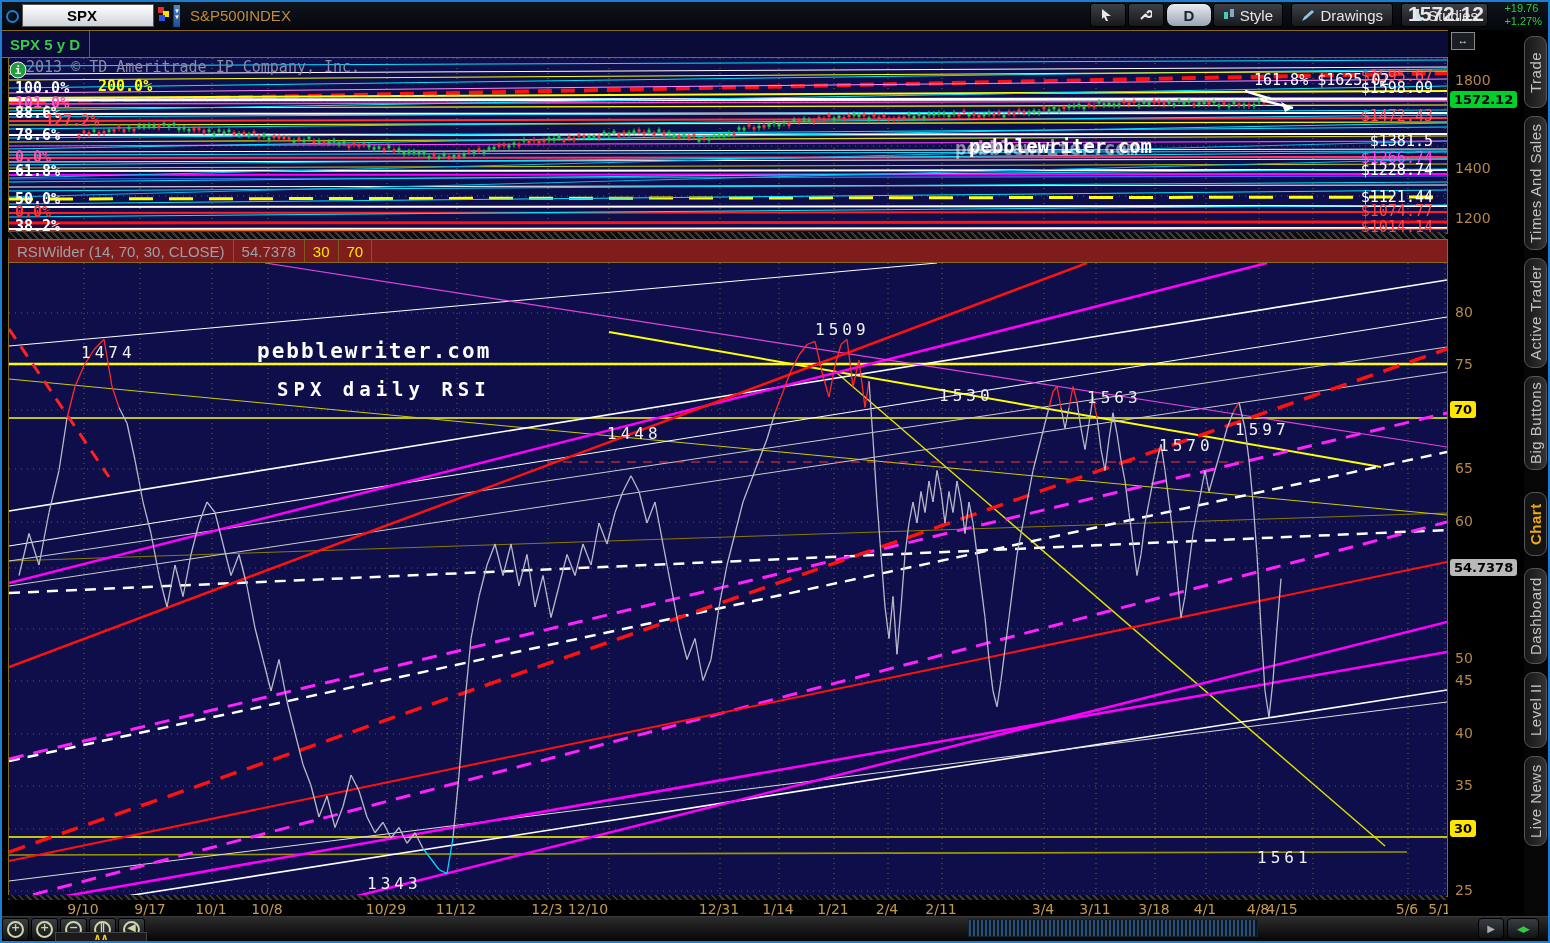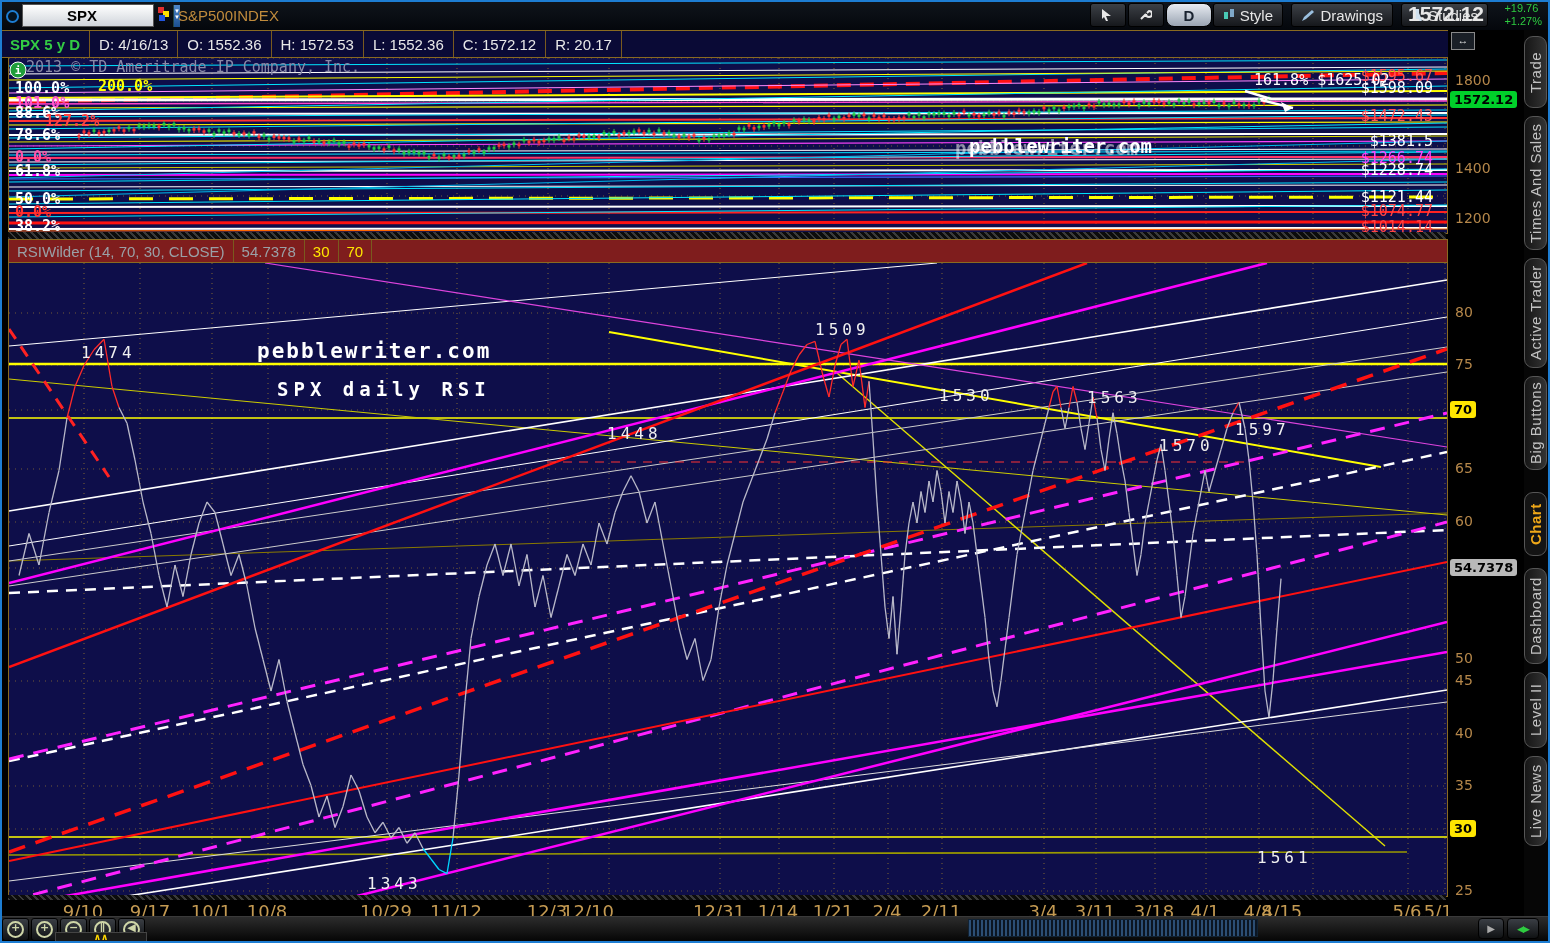--- a/index.html
+++ b/index.html
@@ -10,21 +10,21 @@
   
   .hdr{left:0;top:0;width:1550px;height:30px;background:linear-gradient(#10151c,#04070c);}
   .symbox{left:22px;top:4px;width:130px;height:21px;background:linear-gradient(#fff,#cfd4da);
           border:1px solid #555;display:flex;align-items:center;}
   .symbox input{border:0;background:transparent;width:104px;font:bold 15px "Liberation Sans",sans-serif;
           color:#000;padding-left:5px;outline:none;margin-left:39px;}
   .dropbtn{width:20px;height:19px;background:linear-gradient(#4e86c8,#1b4f91);border-left:1px solid #244;
           color:#fff;font-size:6px;line-height:6px;text-align:center;padding-top:3px;cursor:pointer;}
   .linkico{left:158px;top:7px;width:14px;height:14px;}
   .linkico i{position:absolute;width:6px;height:6px;}
-  .desc{left:178px;top:7px;color:#c08b3c;font-size:15px;}
+  .desc{left:190px;top:7px;color:#c08b3c;font-size:15px;}
   .tbtn{position:absolute;top:3px;height:22px;background:linear-gradient(#3c4046,#16181c);
         border:1px solid #000;border-radius:3px;color:#e6e6e6;font-size:15px;
         display:flex;align-items:center;gap:5px;padding:0 9px;cursor:pointer;}
   .dbtn{background:linear-gradient(#e8ecf2,#9aa4b2);color:#1a2330;font-weight:bold;border-radius:8px;}
   .price-big{right:123px;top:2px;color:#e8e8e8;font:bold 21px "Liberation Sans",sans-serif;}
   .chg{right:80px;top:2px;color:#2ecc40;font-size:11px;text-align:left;line-height:13px;}
   
   .ohlc{left:0;top:30px;width:1448px;height:26px;background:#0a0a36;border-top:1px solid #8a6a20;
         border-bottom:1px solid #8a6a20;display:flex;align-items:stretch;color:#e8e8e8;font-size:15px;}
   .ocell{display:flex;align-items:center;padding:0 9px;border-right:1px solid #7a5a1e;white-space:pre;}
@@ -37,21 +37,21 @@
   .rcell{display:flex;align-items:center;padding:0 8px;border-right:1px solid #7a5a1e;}
   .rcell.yell{color:#ffe600;}
   
   .tick{position:absolute;left:7px;color:#b5874a;font-size:14px;font-family:"DejaVu Sans",sans-serif;}
   .badge{position:absolute;left:2px;font:bold 13px "DejaVu Sans",sans-serif;color:#000;
          padding:1px 4px;border-radius:3px;}
   .badge.green{background:#00d02a;}
   .badge.yellow{background:#ffe600;}
   .badge.gray{background:#b9b9b9;}
   
-  .date{position:absolute;top:3px;transform:translateX(-50%);color:#c49a52;font-size:18px;
+  .date{position:absolute;top:3px;transform:translateX(-50%);color:#c49a52;font-size:14px;
         font-family:"DejaVu Sans",sans-serif;}
   
   .vtab{writing-mode:vertical-rl;transform:rotate(180deg);display:flex;align-items:center;justify-content:center;
         width:21px;background:linear-gradient(90deg,#333,#161616);border:1px solid #565656;border-radius:9px;
         color:#c2c2c2;font-size:15px;cursor:pointer;letter-spacing:.5px;}
   .vtab.active{color:#f0a818;font-weight:bold;background:#141414;}
   
   .btm{left:0;top:916px;width:1550px;height:25px;background:linear-gradient(#2c2c2c,#040404);
        border-top:1px solid #3a3a3a;display:flex;align-items:center;}
   .tool{width:25px;height:21px;margin-left:2px;background:linear-gradient(#3a3e44,#101214);
@@ -118,28 +118,20 @@
     </div>
     <span class="abs price-big" style="right:66px;">1572.12</span>
     <div class="abs chg" style="right:8px;">
       <div>+19.76</div>
       <div>+1.27%</div>
     </div>
   </div>
 
   <div class="abs ohlc">
     <span class="ocell first">SPX 5 y D</span>
-    <span style="display:flex;">
-        <span class="ocell">D: 4/16/13</span>
-        <span class="ocell">O: 1552.36</span>
-        <span class="ocell">H: 1572.53</span>
-        <span class="ocell">L: 1552.36</span>
-        <span class="ocell">C: 1572.12</span>
-        <span class="ocell">R: 20.17</span>
-      </span>
   </div>
 
   <div class="abs panel" style="left:8px;top:57px;width:1438px;height:175px;">
     <svg id="price-svg" width="1438" height="175">
         <line x1="75" y1="0" x2="75" y2="175" stroke="#9a7a30" stroke-width="1" stroke-dasharray="1,4" opacity="0.85"></line>
         <line x1="131" y1="0" x2="131" y2="175" stroke="#9a7a30" stroke-width="1" stroke-dasharray="1,4" opacity="0.85"></line>
         <line x1="203" y1="0" x2="203" y2="175" stroke="#9a7a30" stroke-width="1" stroke-dasharray="1,4" opacity="0.85"></line>
         <line x1="259" y1="0" x2="259" y2="175" stroke="#9a7a30" stroke-width="1" stroke-dasharray="1,4" opacity="0.85"></line>
         <line x1="378" y1="0" x2="378" y2="175" stroke="#9a7a30" stroke-width="1" stroke-dasharray="1,4" opacity="0.85"></line>
         <line x1="448" y1="0" x2="448" y2="175" stroke="#9a7a30" stroke-width="1" stroke-dasharray="1,4" opacity="0.85"></line>

